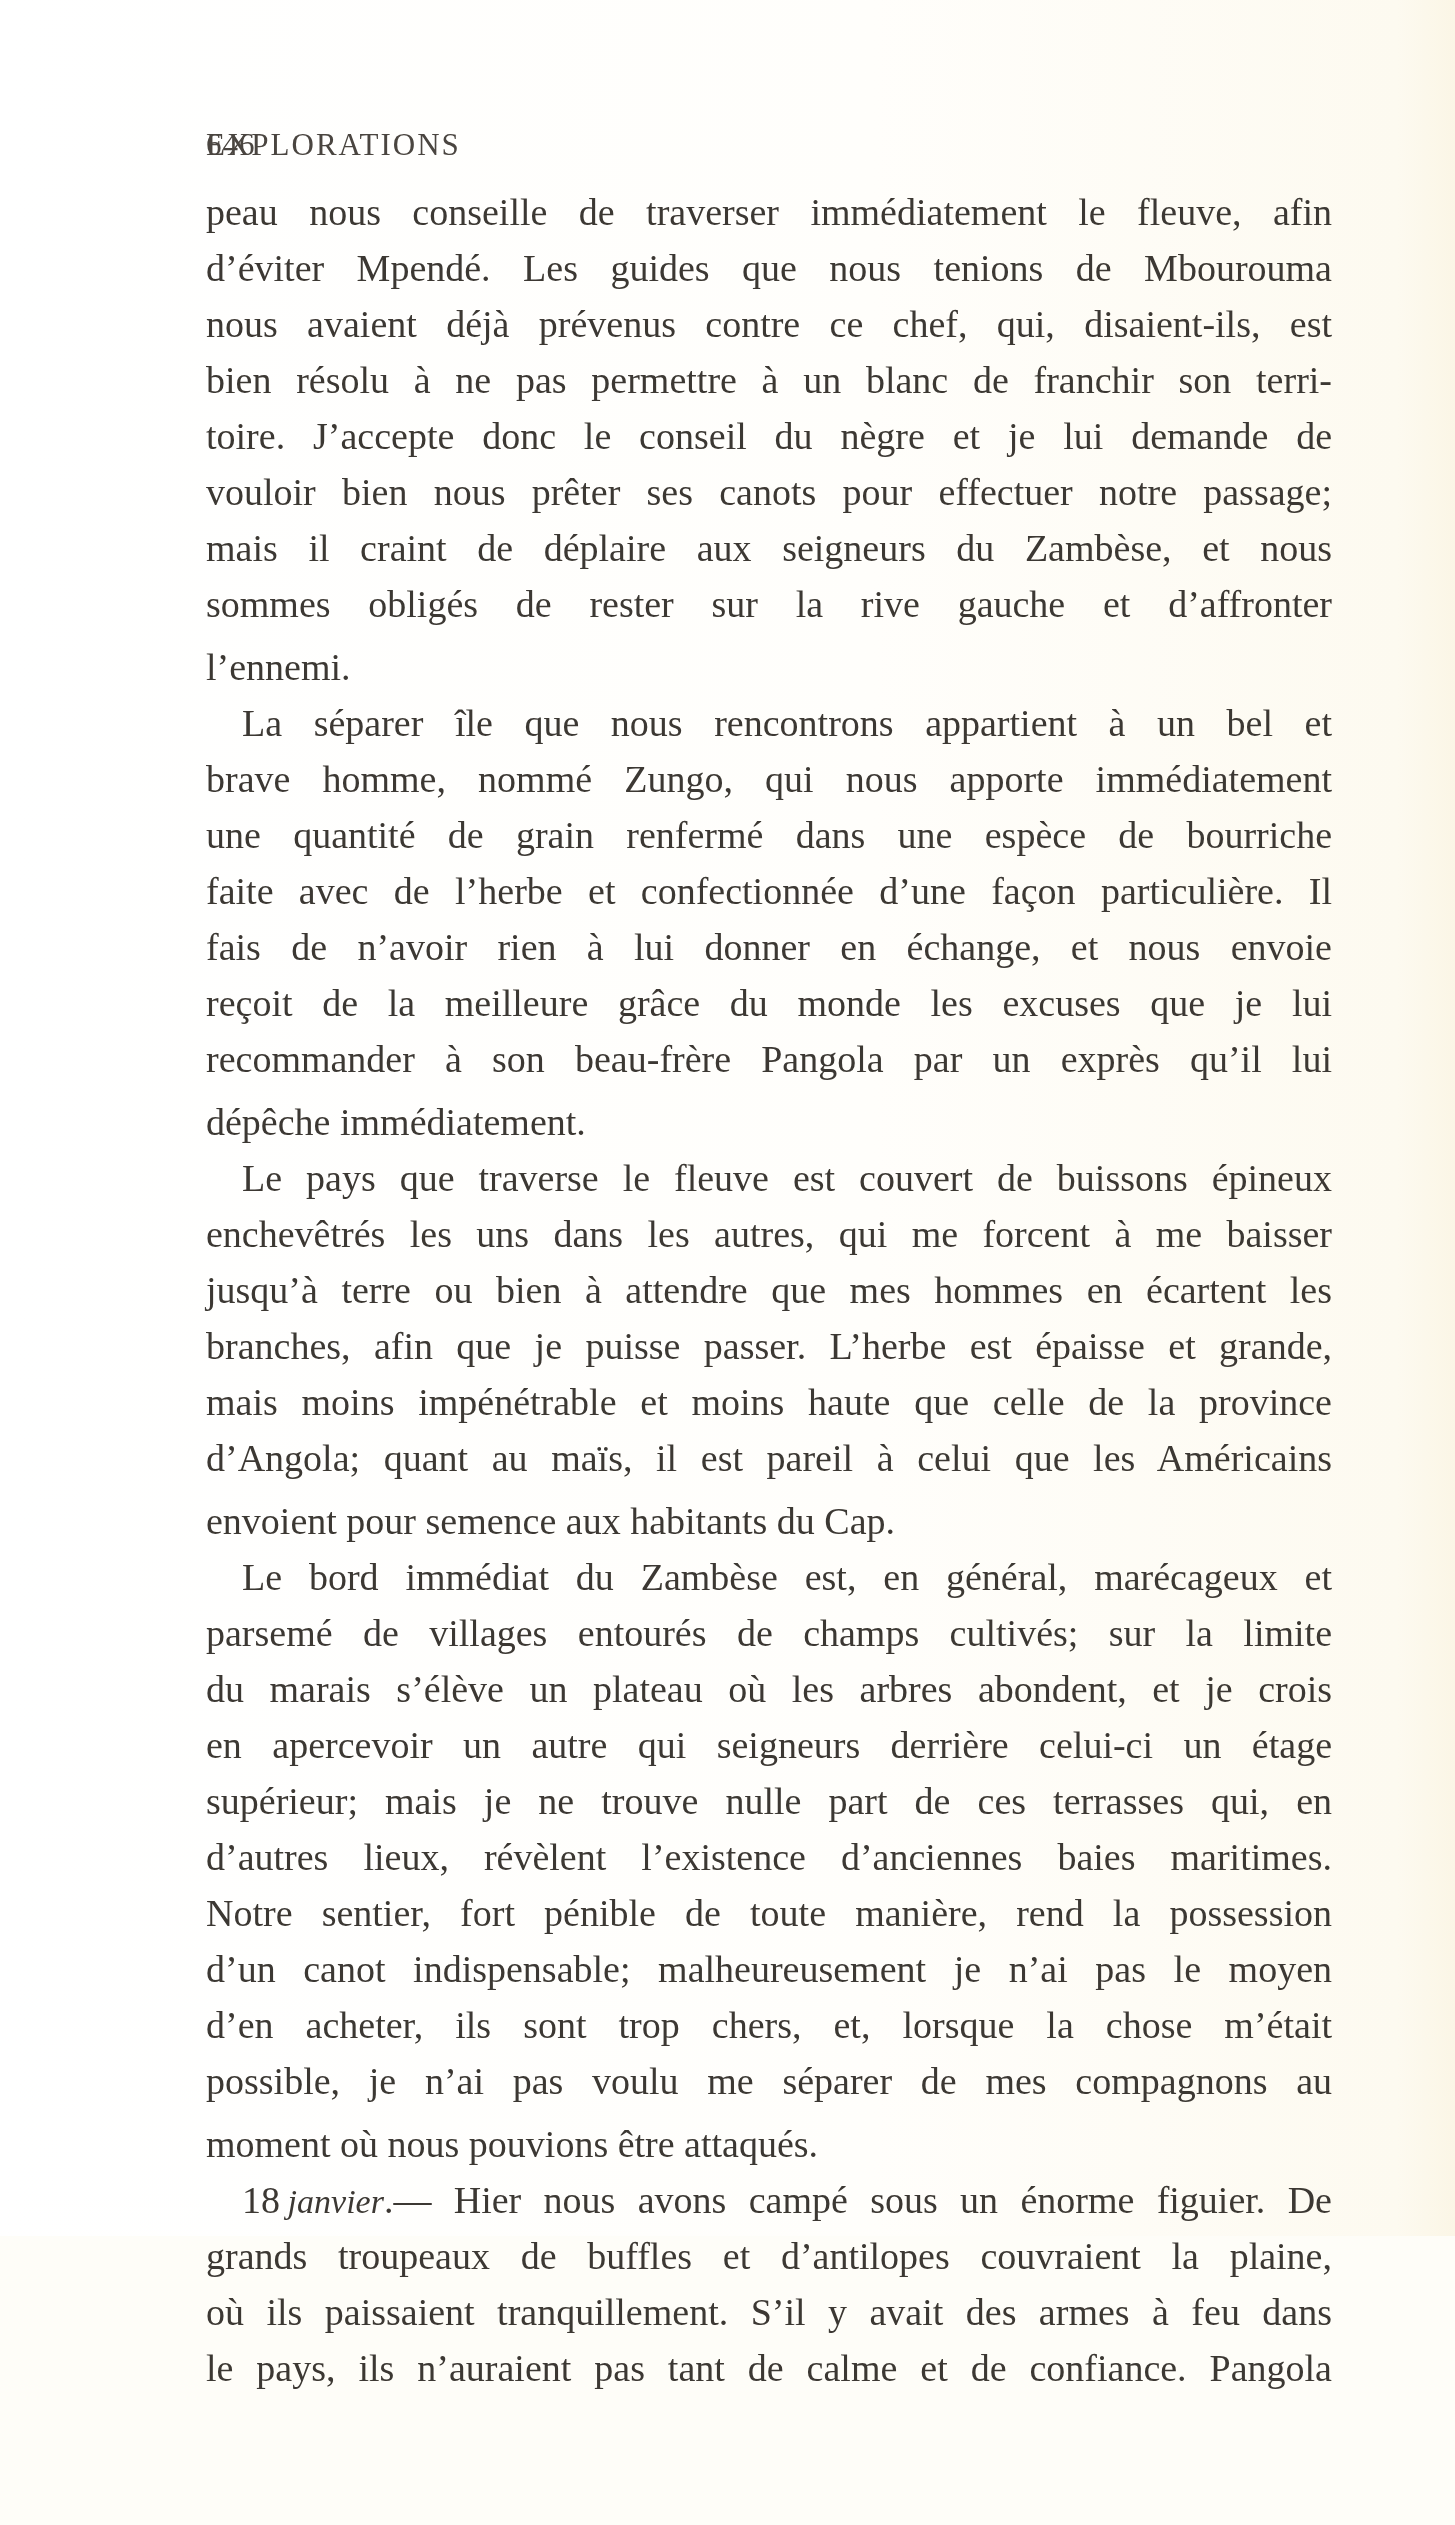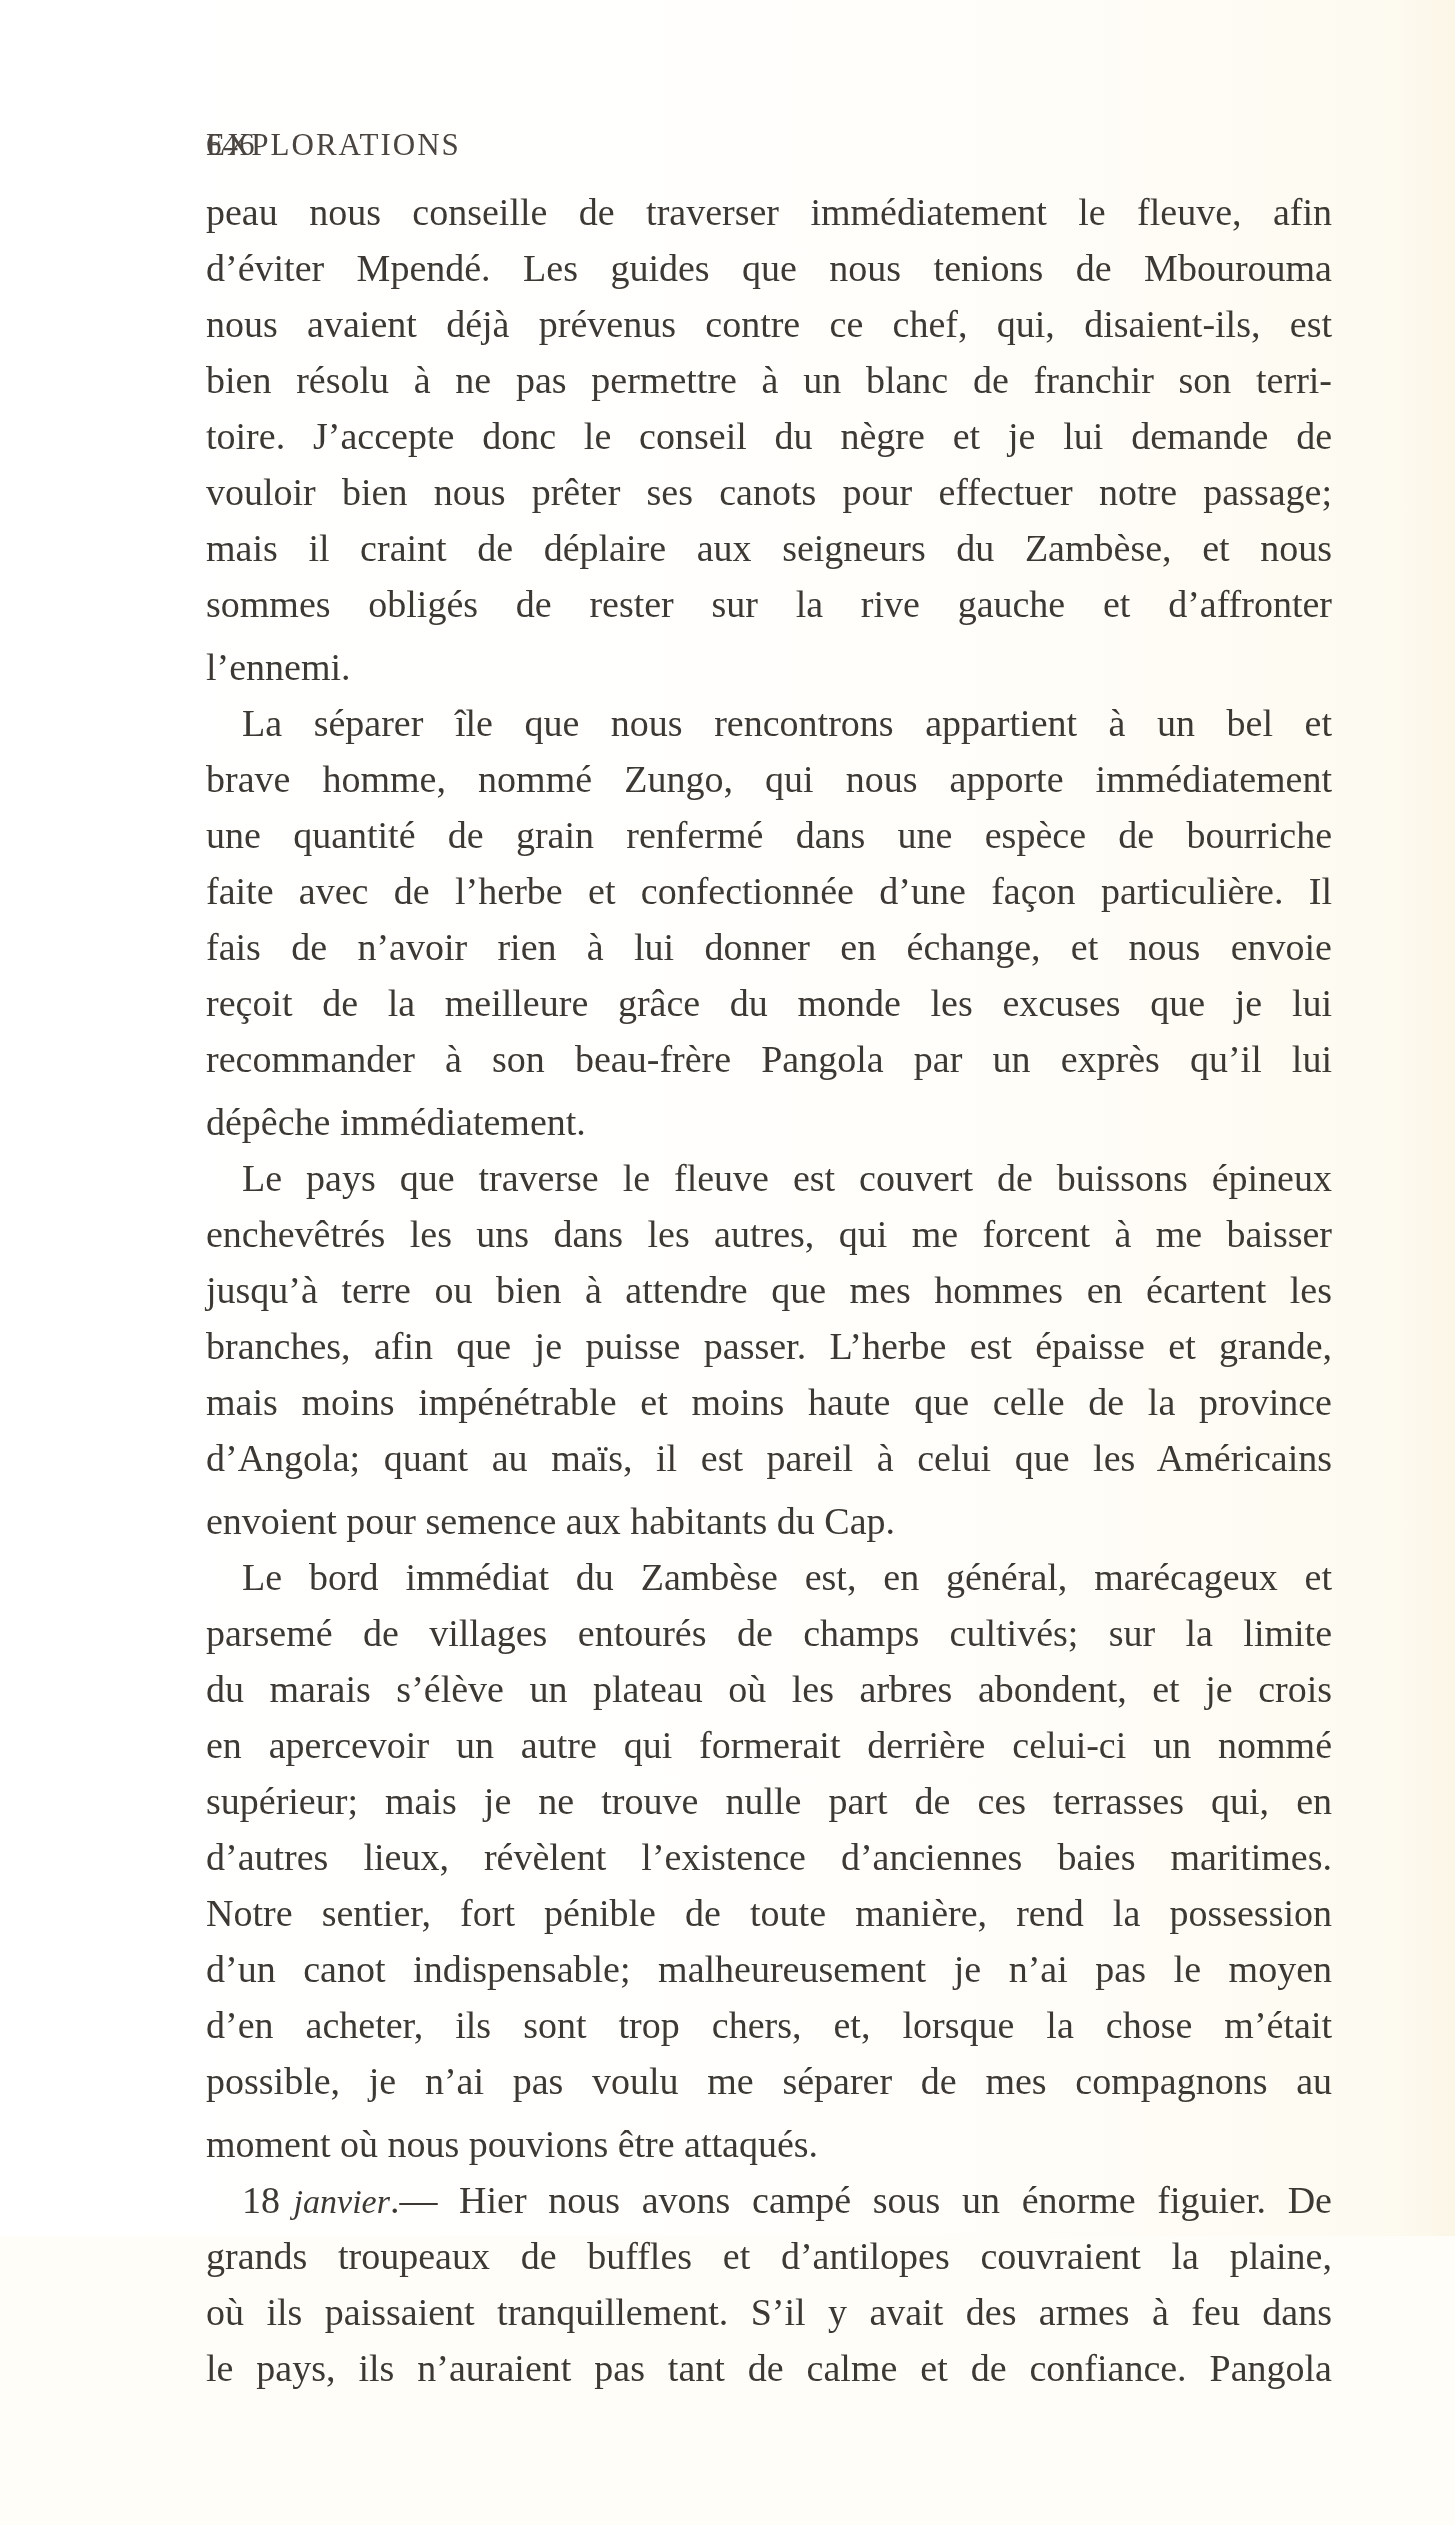--- a/index.html
+++ b/index.html
@@ -64,21 +64,20 @@
   .line.last {
     text-align-last: left;
     margin-top: 7px;
   }
   .line.indent {
     padding-left: 36px;
   }
   .italic {
     font-style: italic;
     font-size: 34px;
-    margin-left: 6px;
   }
 </style>
 </head>
 <body>
 
 <div class="page">
   <div class="running-head">
     <span class="page-number">646</span>
     <span class="running-title">EXPLORATIONS</span>
   </div>
@@ -104,21 +103,21 @@
       <span class="line indent">Le pays que traverse le fleuve est couvert de buissons épineux</span>
       <span class="line">enchevêtrés les uns dans les autres, qui me forcent à me baisser</span>
       <span class="line">jusqu’à terre ou bien à attendre que mes hommes en écartent les</span>
       <span class="line">branches, afin que je puisse passer. L’herbe est épaisse et grande,</span>
       <span class="line">mais moins impénétrable et moins haute que celle de la province</span>
       <span class="line">d’Angola; quant au maïs, il est pareil à celui que les Américains</span>
       <span class="line last">envoient pour semence aux habitants du Cap.</span>
       <span class="line indent">Le bord immédiat du Zambèse est, en général, marécageux et</span>
       <span class="line">parsemé de villages entourés de champs cultivés; sur la limite</span>
       <span class="line">du marais s’élève un plateau où les arbres abondent, et je crois</span>
-      <span class="line">en apercevoir un autre qui formerait derrière celui-ci un nommé</span>
+      <span class="line">en apercevoir un autre qui seigneurs derrière celui-ci un étage</span>
       <span class="line">supérieur; mais je ne trouve nulle part de ces terrasses qui, en</span>
       <span class="line">d’autres lieux, révèlent l’existence d’anciennes baies maritimes.</span>
       <span class="line">Notre sentier, fort pénible de toute manière, rend la possession</span>
       <span class="line">d’un canot indispensable; malheureusement je n’ai pas le moyen</span>
       <span class="line">d’en acheter, ils sont trop chers, et, lorsque la chose m’était</span>
       <span class="line">possible, je n’ai pas voulu me séparer de mes compagnons au</span>
       <span class="line last">moment où nous pouvions être attaqués.</span>
       <span class="line indent"><span>18</span> <span class="italic">janvier</span><span>.— Hier nous avons campé sous un énorme figuier. De</span></span>
       <span class="line">grands troupeaux de buffles et d’antilopes couvraient la plaine,</span>
       <span class="line">où ils paissaient tranquillement. S’il y avait des armes à feu dans</span>

